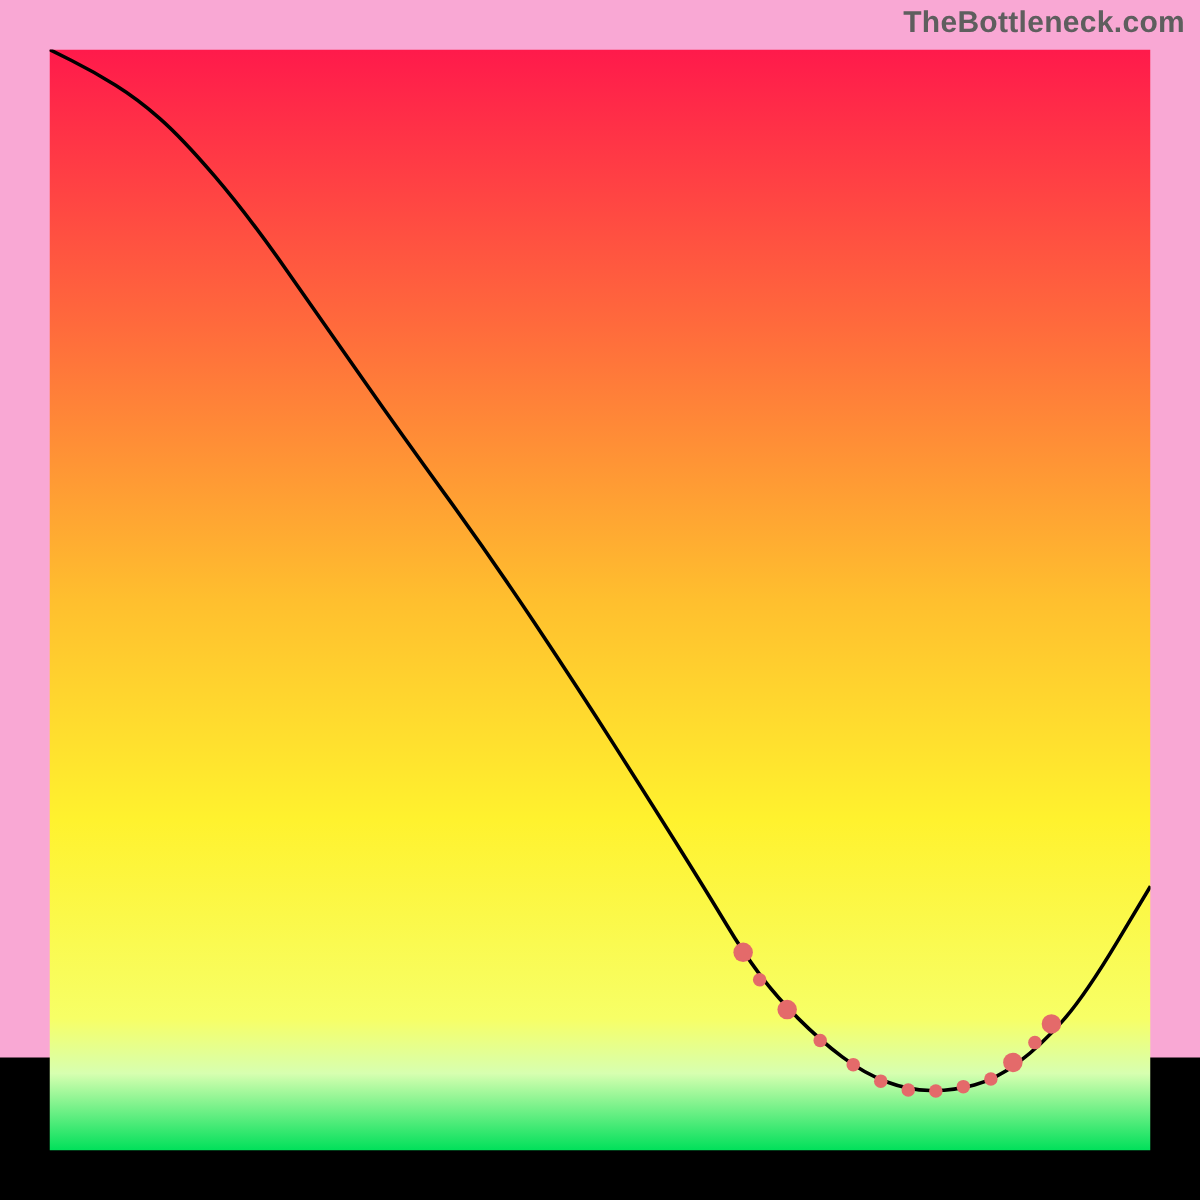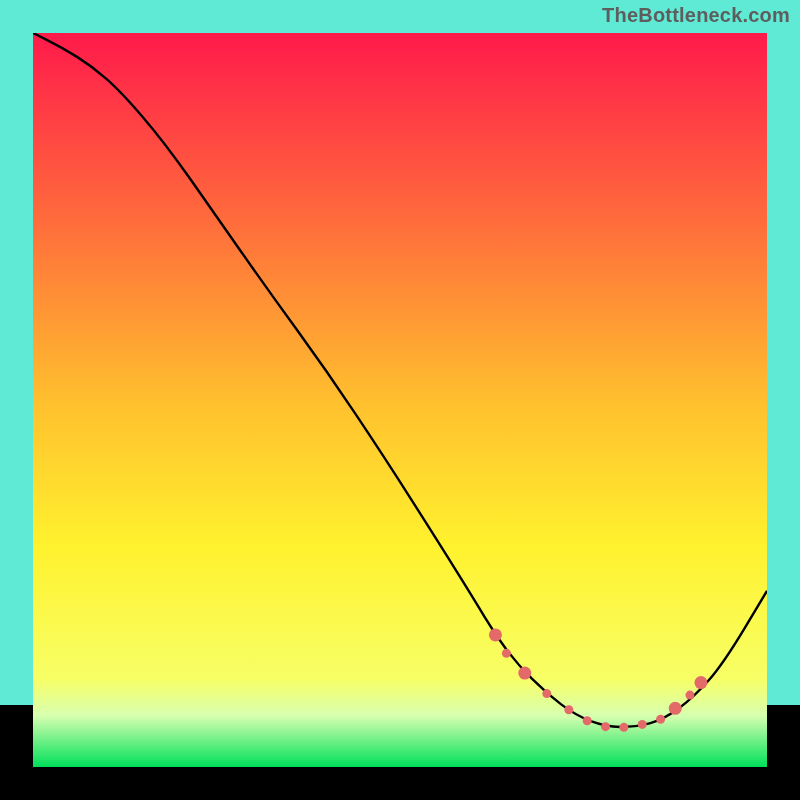--- a/index.html
+++ b/index.html
@@ -8,21 +8,21 @@
     width: 800px;
     height: 800px;
     background: #000000;
     overflow: hidden;
     font-family: Arial, Helvetica, sans-serif;
   }
   .frame {
     position: relative;
     width: 800px;
     height: 705px;
-    background: #5eead4;
+    background: #f9a8d4;
   }
   .attribution {
     position: absolute;
     top: 4px;
     right: 10px;
     color: #5e5e5e;
     font-size: 20px;
     font-weight: 600;
     letter-spacing: 0.2px;
   }

